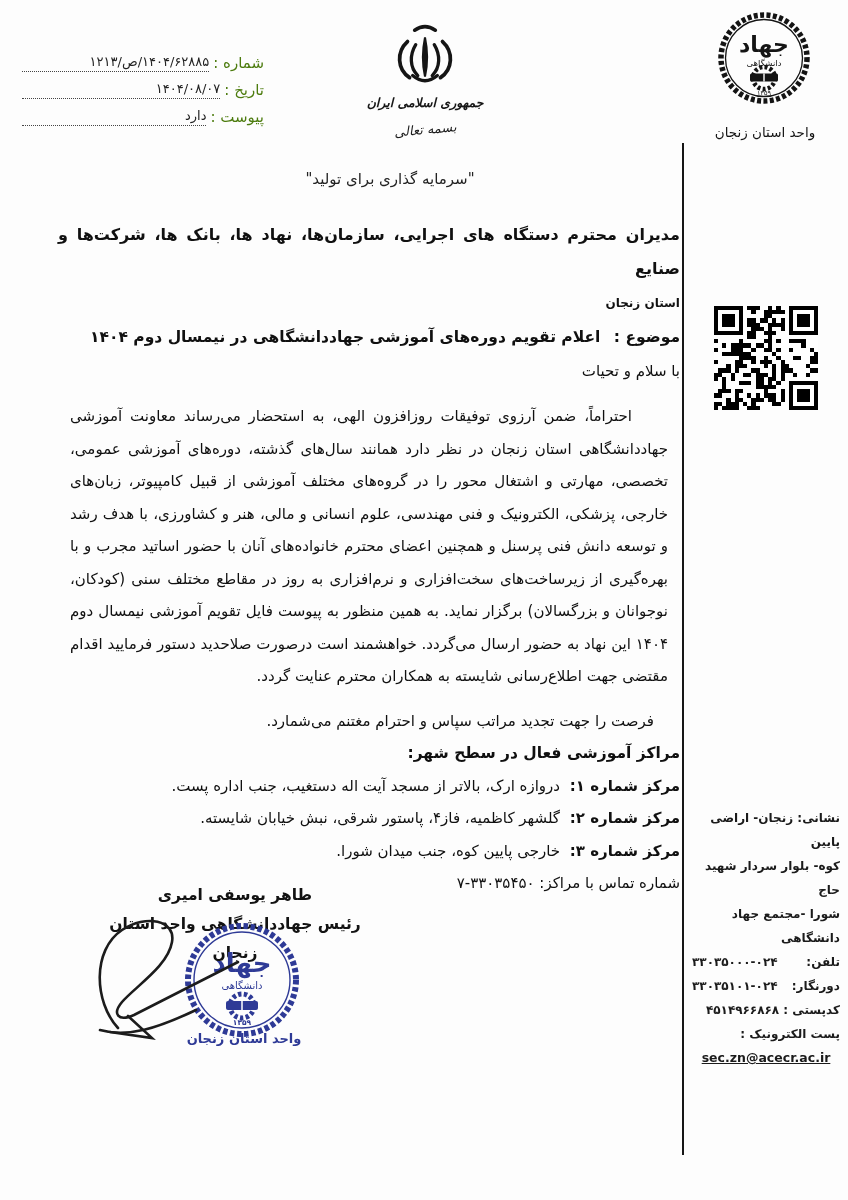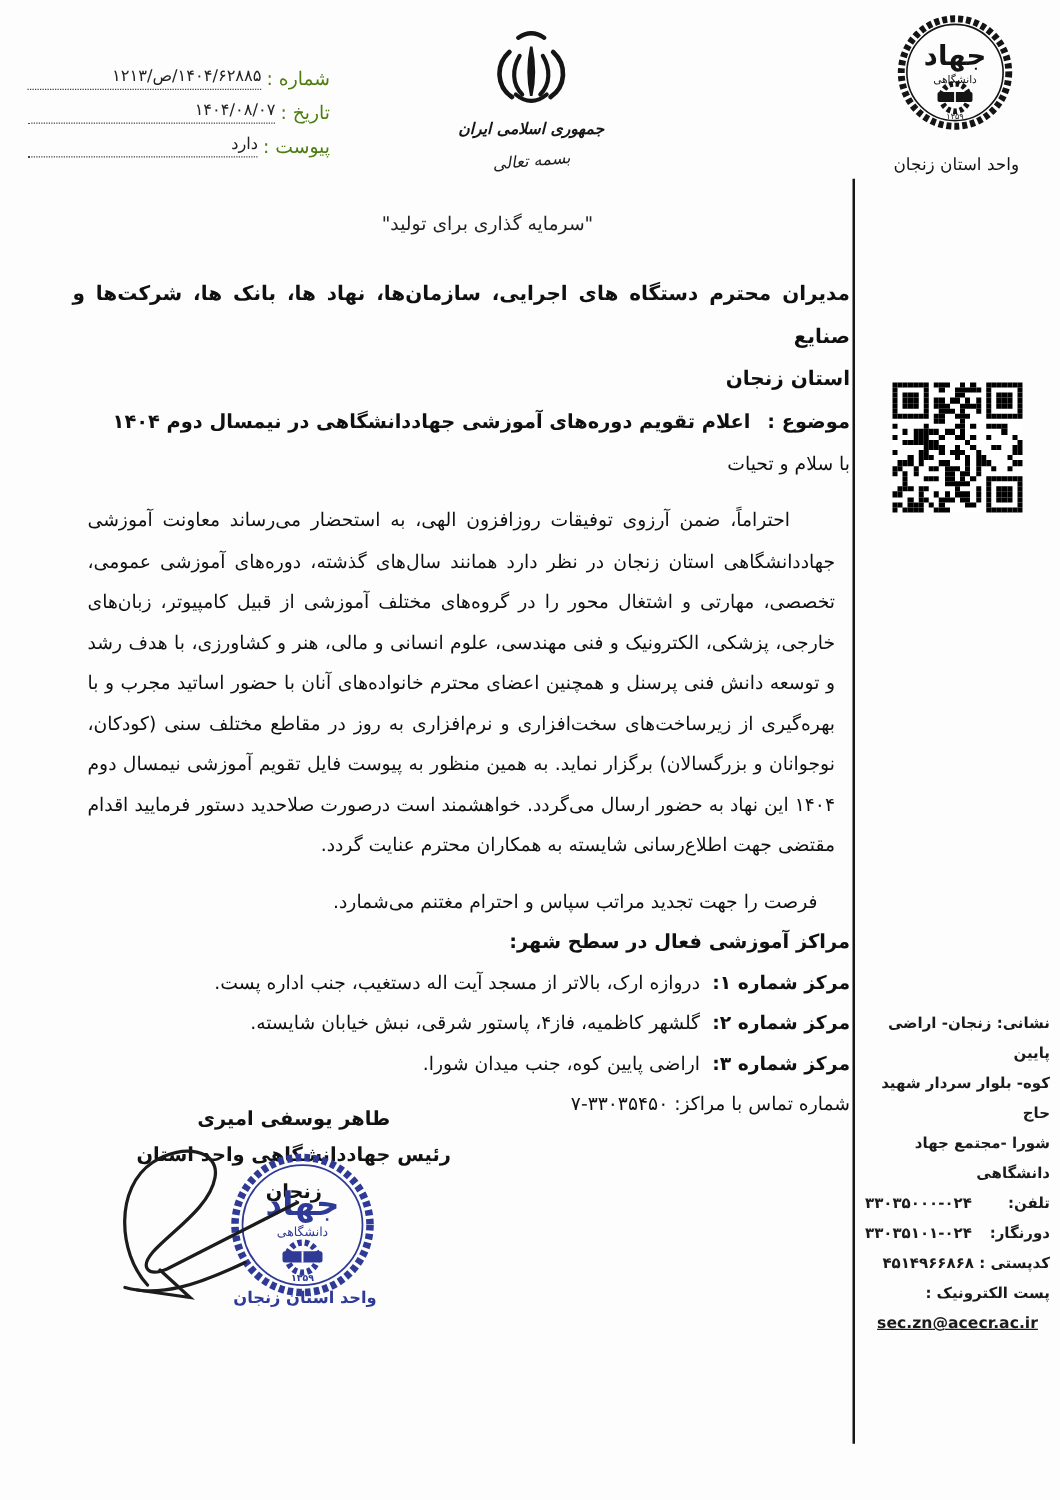--- a/index.html
+++ b/index.html
@@ -30,21 +30,21 @@
   
   .qr{position:absolute;left:714px;top:306px;width:104px;height:104px;
       display:grid;grid-template-columns:repeat(25,1fr);grid-template-rows:repeat(25,1fr);
       background:#fff;}
   .qr .on{background:#000;}
   
   .main{position:absolute;left:58px;top:218px;width:622px;font-size:15px;
         line-height:32.5px;text-align:justify;color:#101010;}
   .recipient1{font-weight:bold;font-size:16px;line-height:34px;
               text-align:justify;text-align-last:justify;}
-  .recipient2{font-weight:bold;font-size:16px;line-height:34px;}
+  .recipient2{font-weight:bold;font-size:12px;line-height:34px;}
   .subject{font-weight:bold;font-size:15.5px;line-height:34px;}
   .subject .lbl{margin-left:8px;}
   .salutation{line-height:34px;}
   .body-par{text-indent:36px;margin:12px;}
   .closing{text-indent:26px;}
   .centers-heading{font-weight:bold;font-size:15.5px;}
   .center-row .center-label{font-weight:bold;margin-left:5px;}
   .phone-row{}
   
   .sig-block{position:absolute;left:70px;top:833px;width:330px;text-align:center;
@@ -752,21 +752,21 @@
   <div class="center-row">
     <span class="center-label">مرکز شماره ۱:</span>
     <span>دروازه ارک، بالاتر از مسجد آیت اله دستغیب، جنب اداره پست.</span>
   </div>
   <div class="center-row">
     <span class="center-label">مرکز شماره ۲:</span>
     <span>گلشهر کاظمیه، فاز۴، پاستور شرقی، نبش خیابان شایسته.</span>
   </div>
   <div class="center-row">
     <span class="center-label">مرکز شماره ۳:</span>
-    <span>اراضی پایین کوه، جنب میدان شورا.</span>
+    <span>خارجی پایین کوه، جنب میدان شورا.</span>
   </div>
   <div class="phone-row">
     <span>شماره تماس با مراکز:</span>
     <span>۳۳۰۳۵۴۵۰-۷</span>
   </div>
 </div>
 
 <div class="sig-block">
   <div>طاهر یوسفی امیری</div>
   <div>رئیس جهاددانشگاهی واحد استان</div>

